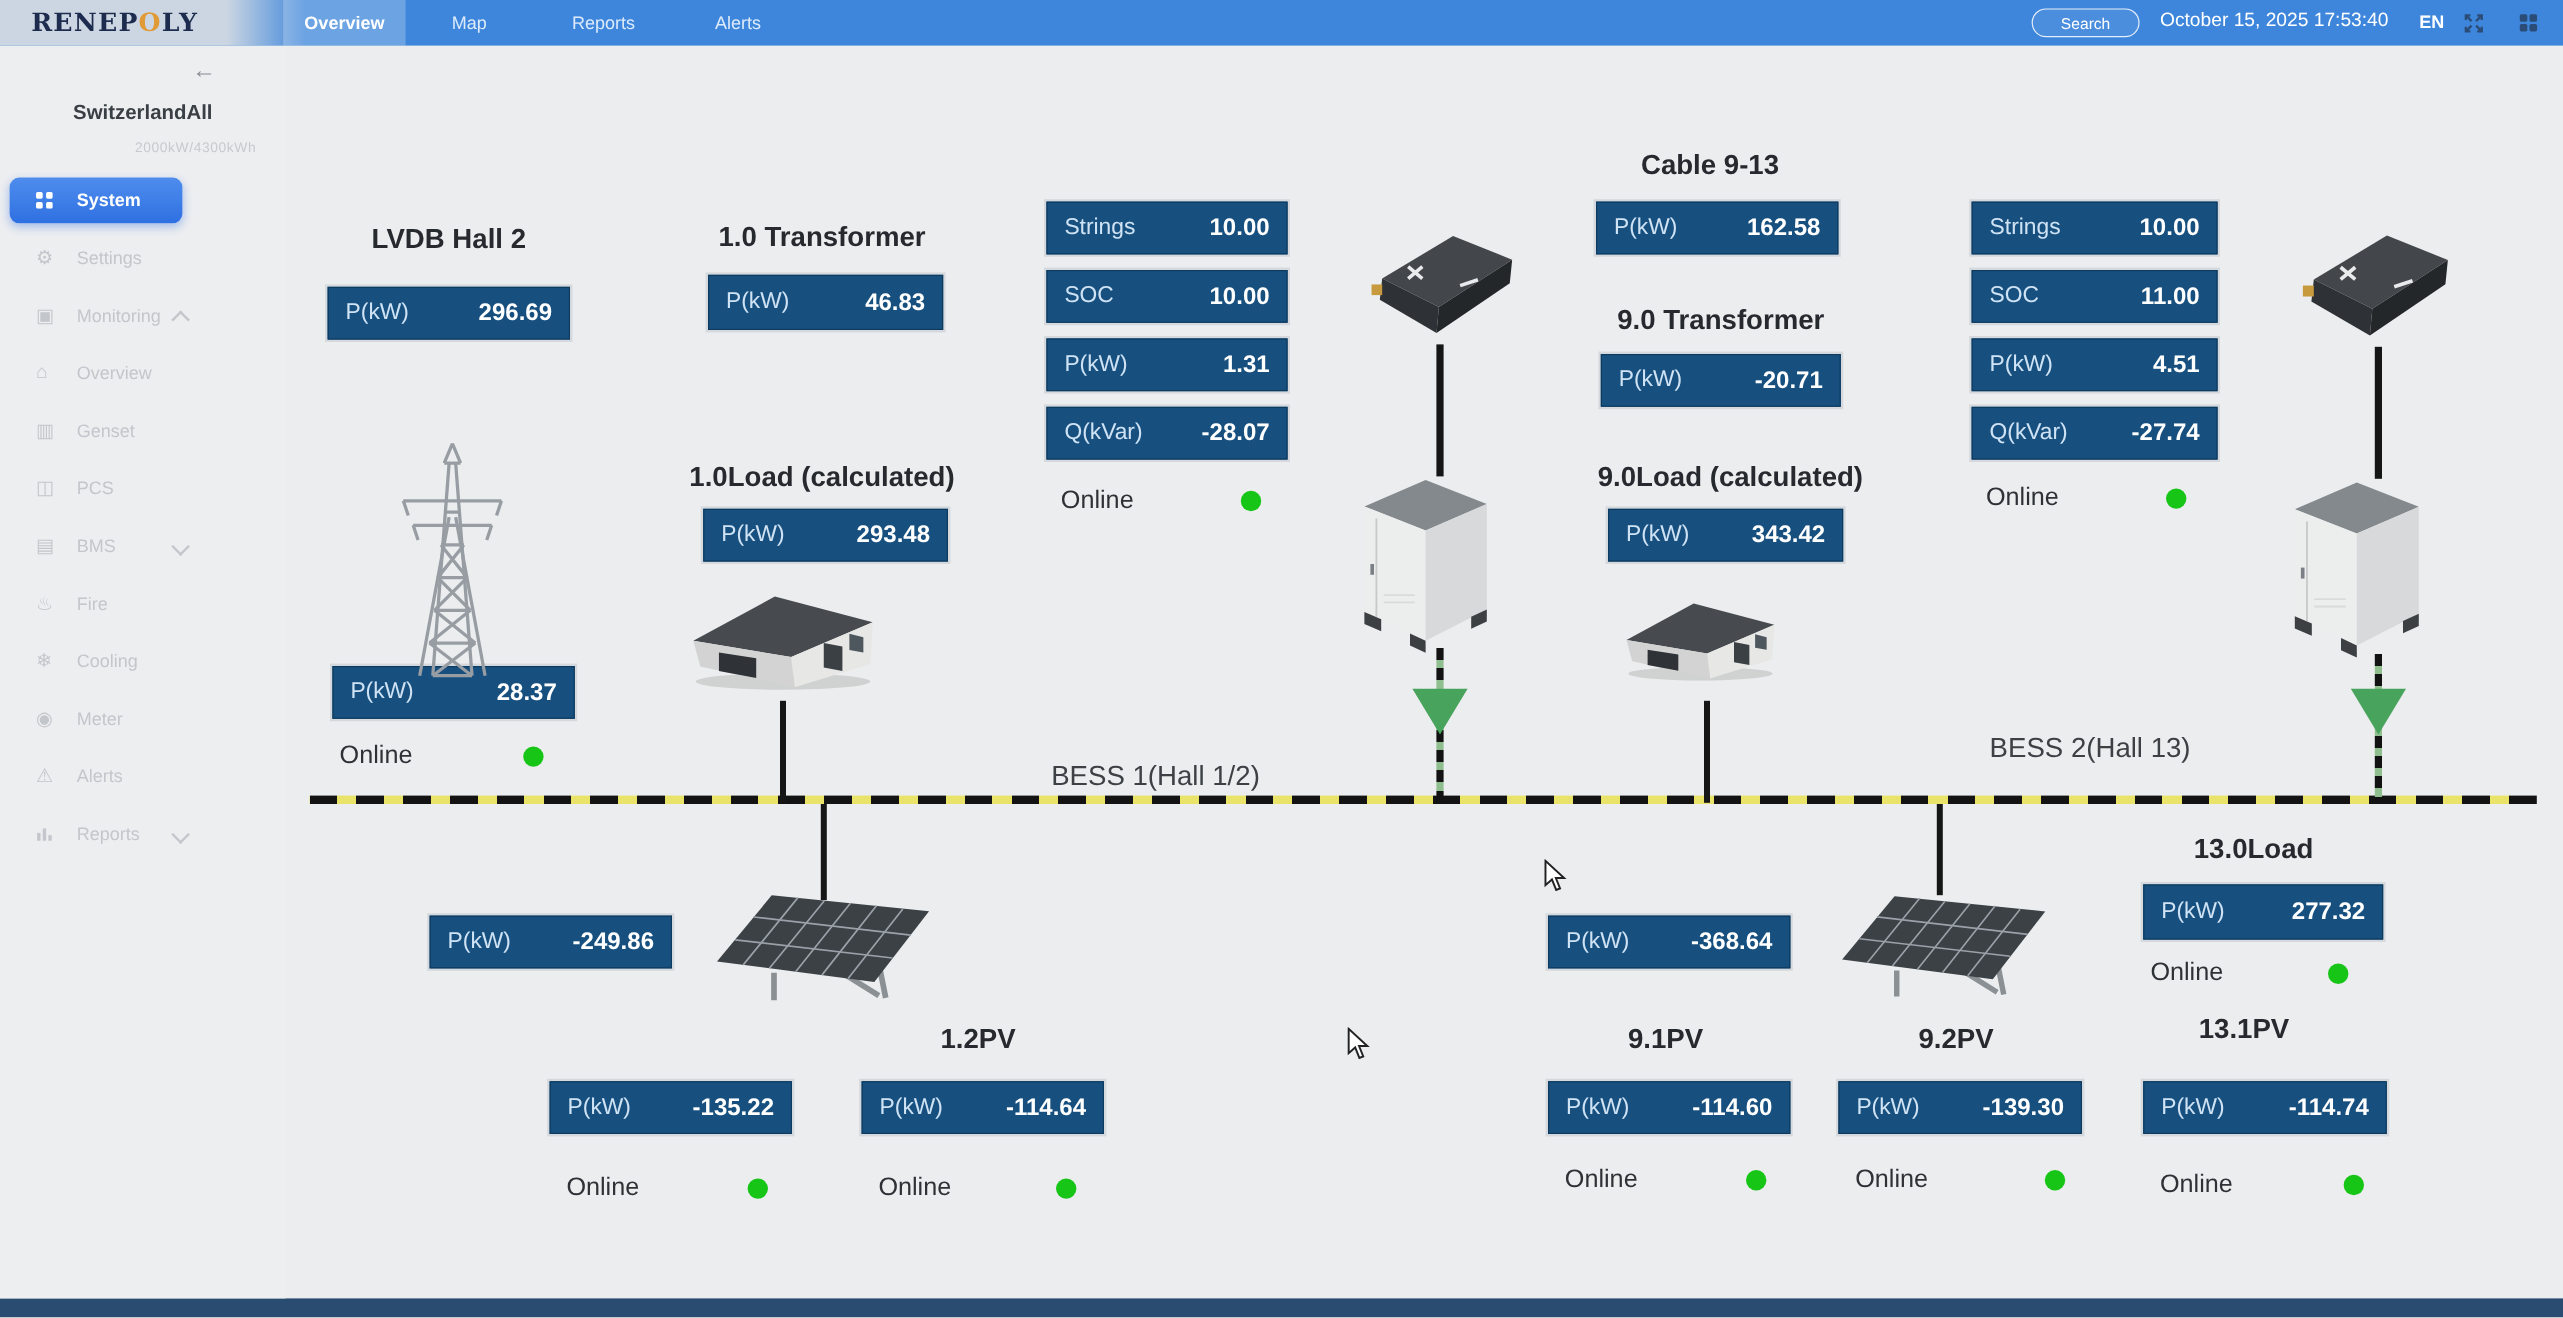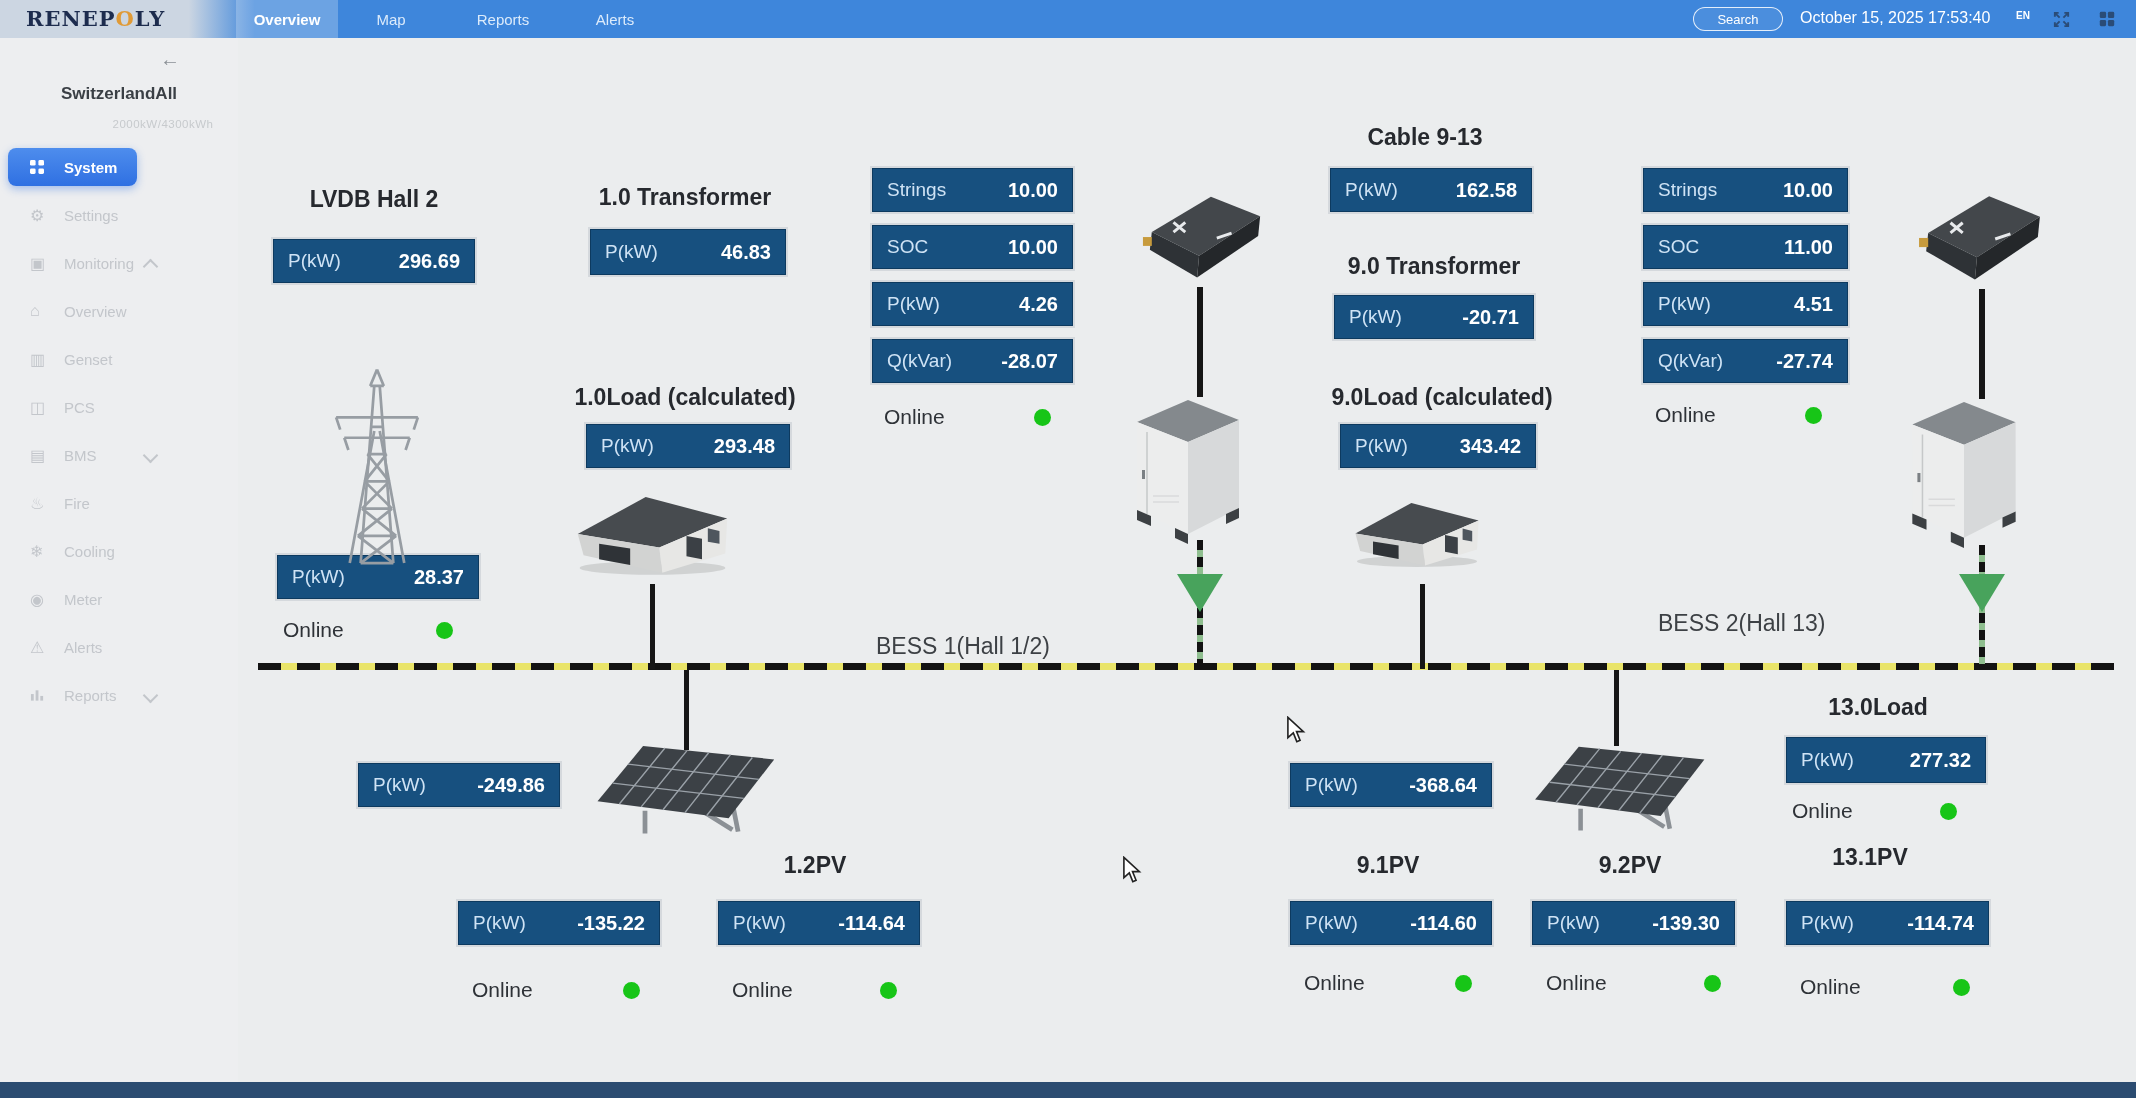--- a/index.html
+++ b/index.html
@@ -14,36 +14,36 @@
   .logo{position:absolute;left:26px;top:6px;font-family:"DejaVu Serif","Liberation Serif",serif;
       font-weight:bold;font-size:21px;color:#1d2c4e;letter-spacing:1px;}
   .logo .o{color:#e09a36;}
   .tab{position:absolute;top:0;height:38px;display:flex;align-items:center;justify-content:center;
       color:#dcebfb;font-size:15px;}
   .tab.active{background:rgba(255,255,255,0.24);color:#fff;font-weight:bold;}
   .search-btn{position:absolute;left:1693px;top:7px;width:90px;height:24px;box-sizing:border-box;
       border:1px solid rgba(255,255,255,0.85);border-radius:13px;color:#fff;font-size:13px;
       display:flex;align-items:center;justify-content:center;background:rgba(255,255,255,0.07);}
   .tb-date{position:absolute;left:1800px;top:9px;color:#fff;font-size:16px;white-space:nowrap;}
-  .tb-lang{position:absolute;left:2016px;top:10px;color:#fff;font-size:10px;font-weight:bold;}
+  .tb-lang{position:absolute;left:2016px;top:10px;color:#fff;font-size:15px;font-weight:bold;}
   .tb-icon{position:absolute;top:10px;}
 
   
   .sidebar{position:absolute;left:0;top:38px;width:238px;height:1044px;background:#edeef0;z-index:30;}
   .collapse-arrow{position:absolute;left:160px;top:10px;font-size:20px;color:#8a8f95;}
   .site-name{position:absolute;left:0;top:46px;width:100%;text-align:center;
       font-size:17px;font-weight:bold;color:#3a3f45;}
   .site-cap{position:absolute;left:0;top:80px;width:100%;text-align:center;
       font-size:11.5px;color:#c7cacd;letter-spacing:.5px;margin-left:44px;}
   .menu{position:absolute;left:0;top:105px;width:238px;}
   .side-item{height:48px;display:flex;align-items:center;padding-left:30px;box-sizing:border-box;}
   .si-icon{width:34px;font-size:16px;color:#c3c6cb;flex:0 0 34px;display:flex;align-items:center;}
   .si-label{font-size:15px;color:#c3c6cb;}
   .side-item.active{background:linear-gradient(180deg,#4e8ded,#2f70e2);border-radius:8px;
-      height:38px;margin:5px 0 5px 8px;width:129px;padding-left:22px;
+      height:38px;margin:5px 0 5px 8px;width:144px;padding-left:22px;
       box-shadow:0 3px 8px rgba(47,112,226,.4);}
   .side-item.active .si-icon,.side-item.active .si-label{color:#fff;}
   .side-item.active .si-label{font-weight:bold;}
   .chev{width:9px;height:9px;border-right:2px solid #c3c6cb;border-bottom:2px solid #c3c6cb;
       margin-left:auto;margin-right:82px;}
   .chev.down{transform:rotate(45deg);}
   .chev.up{transform:rotate(-135deg);margin-top:6px;}
 
   
   .ntitle{position:absolute;transform:translateX(-50%);font-size:23px;font-weight:bold;
@@ -220,21 +220,21 @@
   <div class="mbox" style="left:872px;top:168px;width:201px;height:44px;">
     <span class="mlabel">Strings</span>
     <span class="mval">10.00</span>
   </div>
   <div class="mbox" style="left:872px;top:225px;width:201px;height:44px;">
     <span class="mlabel">SOC</span>
     <span class="mval">10.00</span>
   </div>
   <div class="mbox" style="left:872px;top:282px;width:201px;height:44px;">
     <span class="mlabel">P(kW)</span>
-    <span class="mval">4.26</span>
+    <span class="mval">1.31</span>
   </div>
   <div class="mbox" style="left:872px;top:339px;width:201px;height:44px;">
     <span class="mlabel">Q(kVar)</span>
     <span class="mval">-28.07</span>
   </div>
 
   <div class="mbox" style="left:1330px;top:168px;width:202px;height:44px;">
     <span class="mlabel">P(kW)</span>
     <span class="mval">162.58</span>
   </div>

